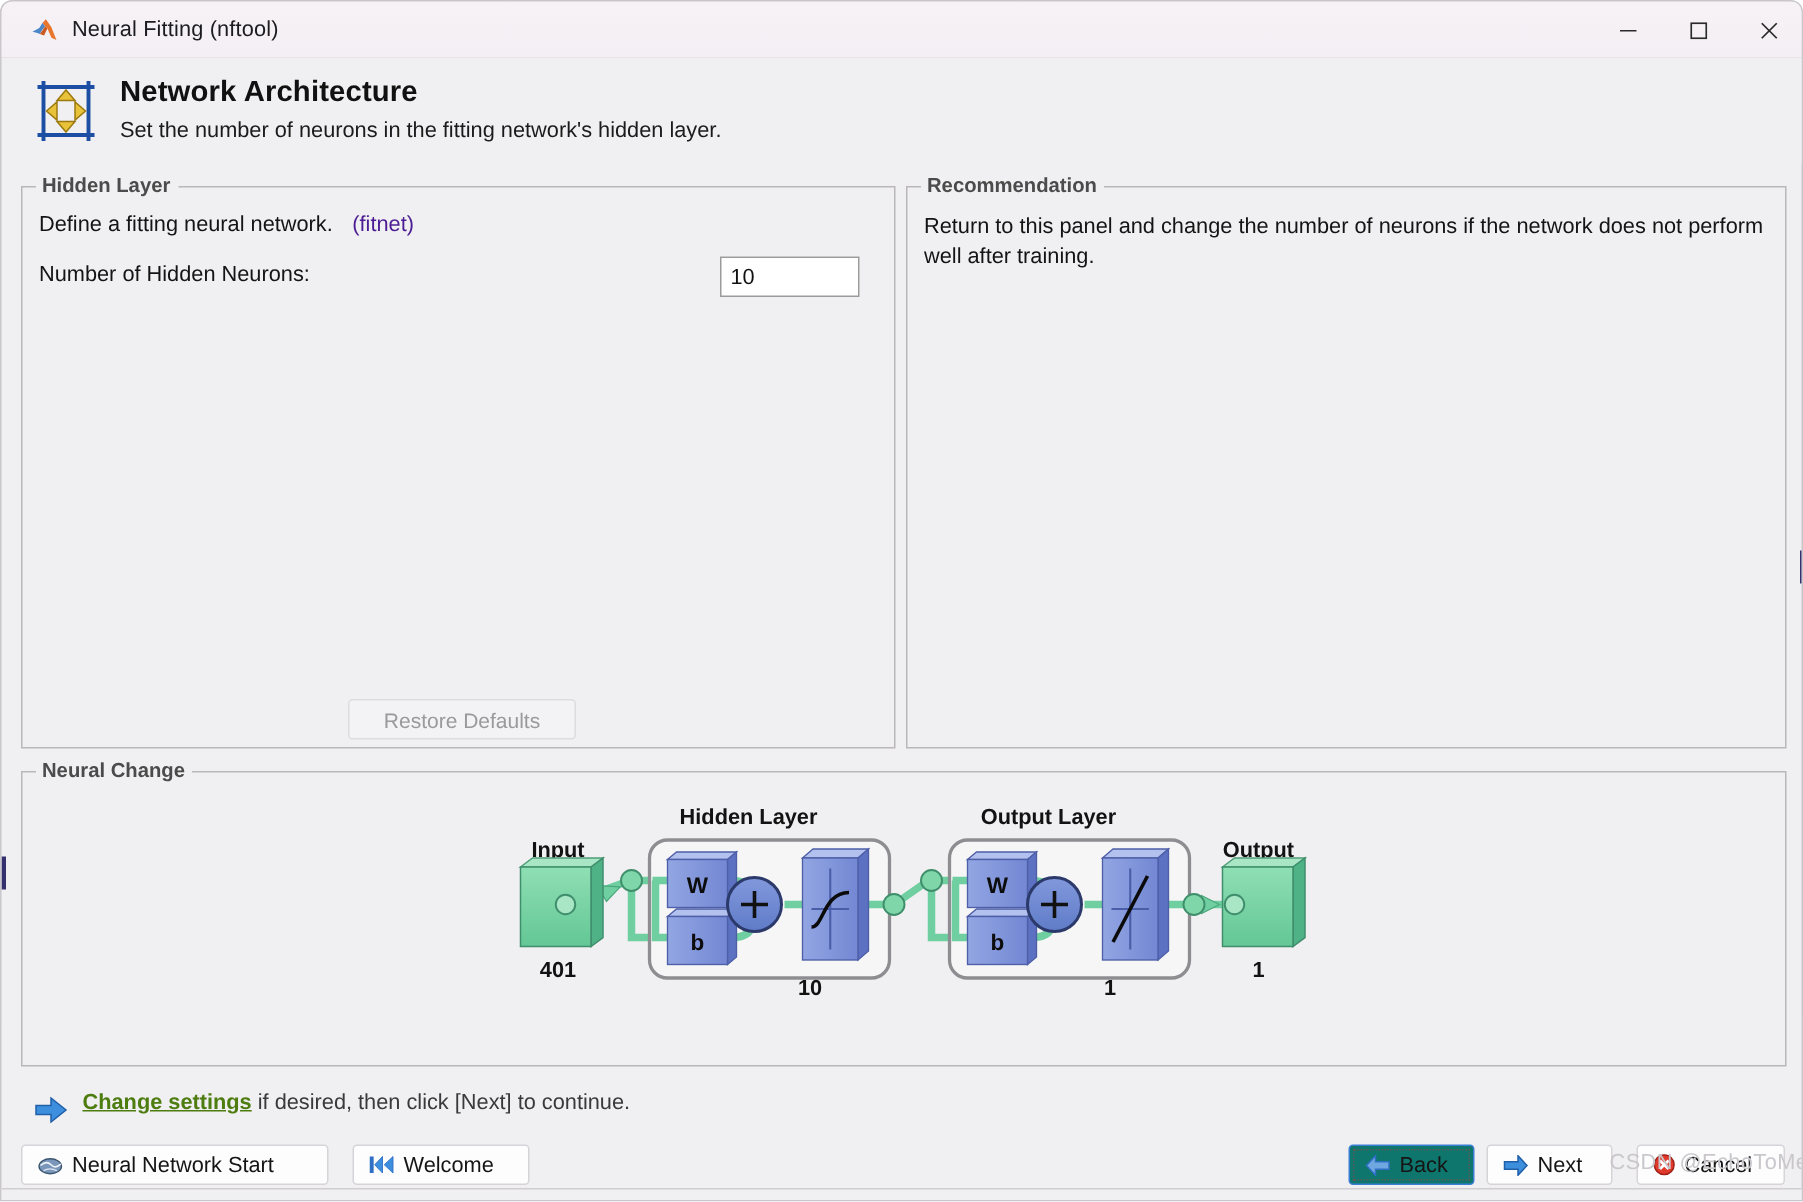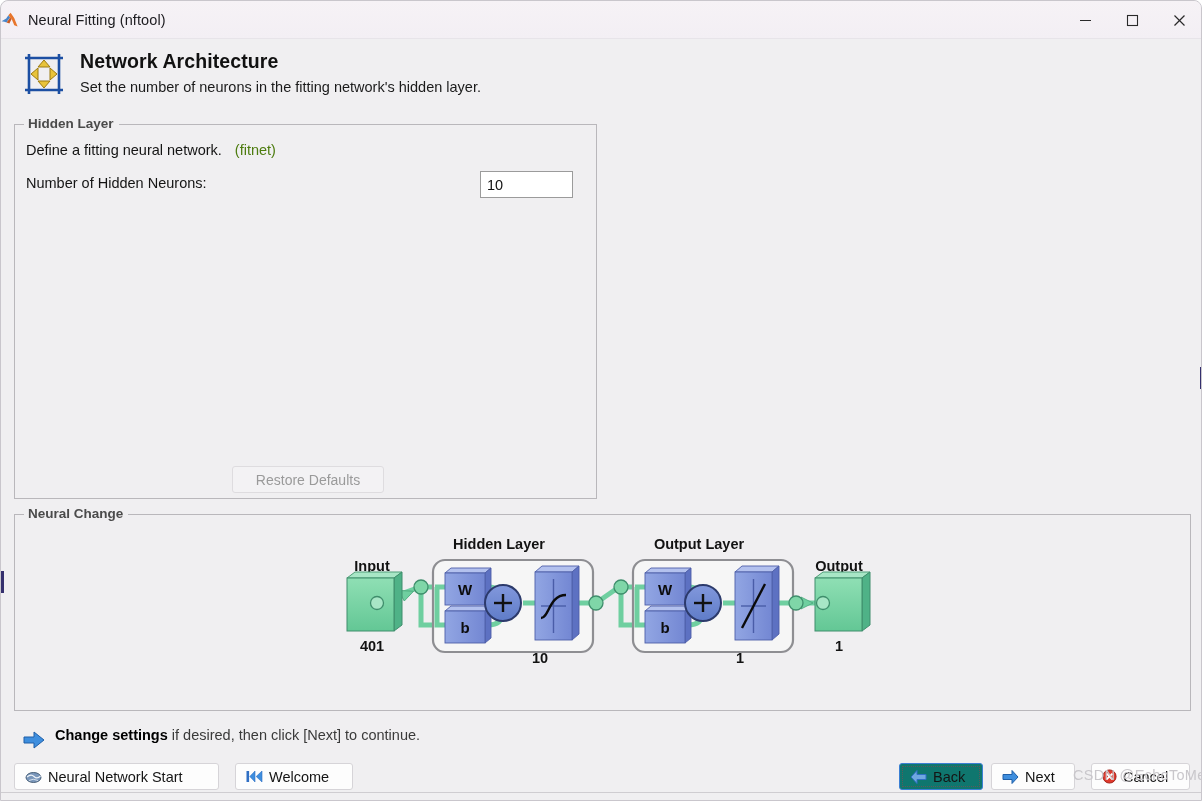--- a/index.html
+++ b/index.html
@@ -23,21 +23,21 @@
 
   
   #titlebar {
     position: absolute; left: 0; top: 0;
     width: 1202px; height: 38px;
     background: linear-gradient(180deg,#f6f2f6 0%, #f3eff4 100%);
     border-bottom: 1px solid #e7e4e9;
     border-radius: 8px 8px 0 0;
     display: flex; align-items: center;
   }
-  #titlebar .tb-left { display:flex; align-items:center; padding-left: 0; }
+  #titlebar .tb-left { display:flex; align-items:center; padding-left: 20px; }
   .matlab-logo {
     width: 18px; height: 16px; position: relative; margin-right: 9px;
     display:block;
   }
   #title-text {
     font-size: 14.5px; color: #1c1b1f; letter-spacing: .1px;
   }
   .win-btns { position:absolute; right:0; top:0; height:38px; display:flex; }
   .win-btn {
     width: 47px; height: 38px; display:flex; align-items:center; justify-content:center;
@@ -69,21 +69,21 @@
     white-space:nowrap;
   }
 
   #panel-hidden { left:13px; top:123px; width:583px; height:375px; }
   #panel-recommend { left:603px; top:123px; width:587px; height:375px; }
   #panel-network { left:13px; top:513px; width:1177px; height:197px; }
 
   .body-text { font-size:14.5px; color:#141414; }
 
   #define-line { position:absolute; left:11px; top:17px; }
-  #fitnet-tag { color:#4d7c0f; margin-left:13px; }
+  #fitnet-tag { color:#4c1d95; margin-left:13px; }
 
   #neurons-label { position:absolute; left:11px; top:50px; }
   #neurons-input {
     position:absolute; left:465px; top:46px; width:93px; height:27px;
     border:1px solid #9b9b9b; background:#ffffff;
     font-family:"Liberation Sans", sans-serif; font-size:14.5px;
     color:#111; padding-left:6px; outline:none;
   }
 
   #restore-btn {
@@ -103,21 +103,21 @@
 
   
   #footer-hint {
     position:absolute; left:0; top:722px; width:1202px; height:36px;
   }
   #hint-arrow { position:absolute; left:22px; top:8px; width:22px; height:18px; }
   #hint-text {
     position:absolute; left:54px; top:4px;
     font-size:14.5px; color:#3a3a3a;
   }
-  #hint-text b { font-weight:bold; color:#000000; }
+  #hint-text b { font-weight:bold; color:#4d7c0f;text-decoration:underline; }
 
   .btn {
     position:absolute; height:27px; background:#fdfdfd;
     border:1px solid #d6d4d8; border-radius:3px;
     display:flex; align-items:center; justify-content:flex-start; gap:6px;
     font-size:14.5px; color:#151515; padding: 0 10px;
     font-family:"Liberation Sans", sans-serif;
   }
   #btn-nnstart { left:13px; top:762px; width:205px; }
   #btn-welcome { left:234px; top:762px; width:118px; }
@@ -206,20 +206,24 @@
     <div id="define-line" class="body-text">
       <span>Define a fitting neural network.</span><span id="fitnet-tag">(fitnet)</span>
     </div>
 
     <div id="neurons-label" class="body-text">Number of Hidden Neurons:</div>
     <input id="neurons-input" type="text" value="10" style="">
 
     <div id="restore-btn">Restore Defaults</div>
   </div>
 
+  <div id="panel-recommend" class="groupbox">
+    <div class="group-legend">Recommendation</div>
+    <div id="recommend-text">Return to this panel and change the number of neurons if the network does not perform well after training.</div>
+  </div>
 
   <div id="panel-network" class="groupbox">
     <div class="group-legend">Neural Change</div>
 
     <svg id="diagram" viewBox="0 0 1177 195">
       <defs>
         <linearGradient id="gGreen" x1="0" y1="0" x2="0" y2="1">
           <stop offset="0" stop-color="#8fdfb4"></stop>
             <stop offset="1" stop-color="#63c795"></stop>
         </linearGradient>

